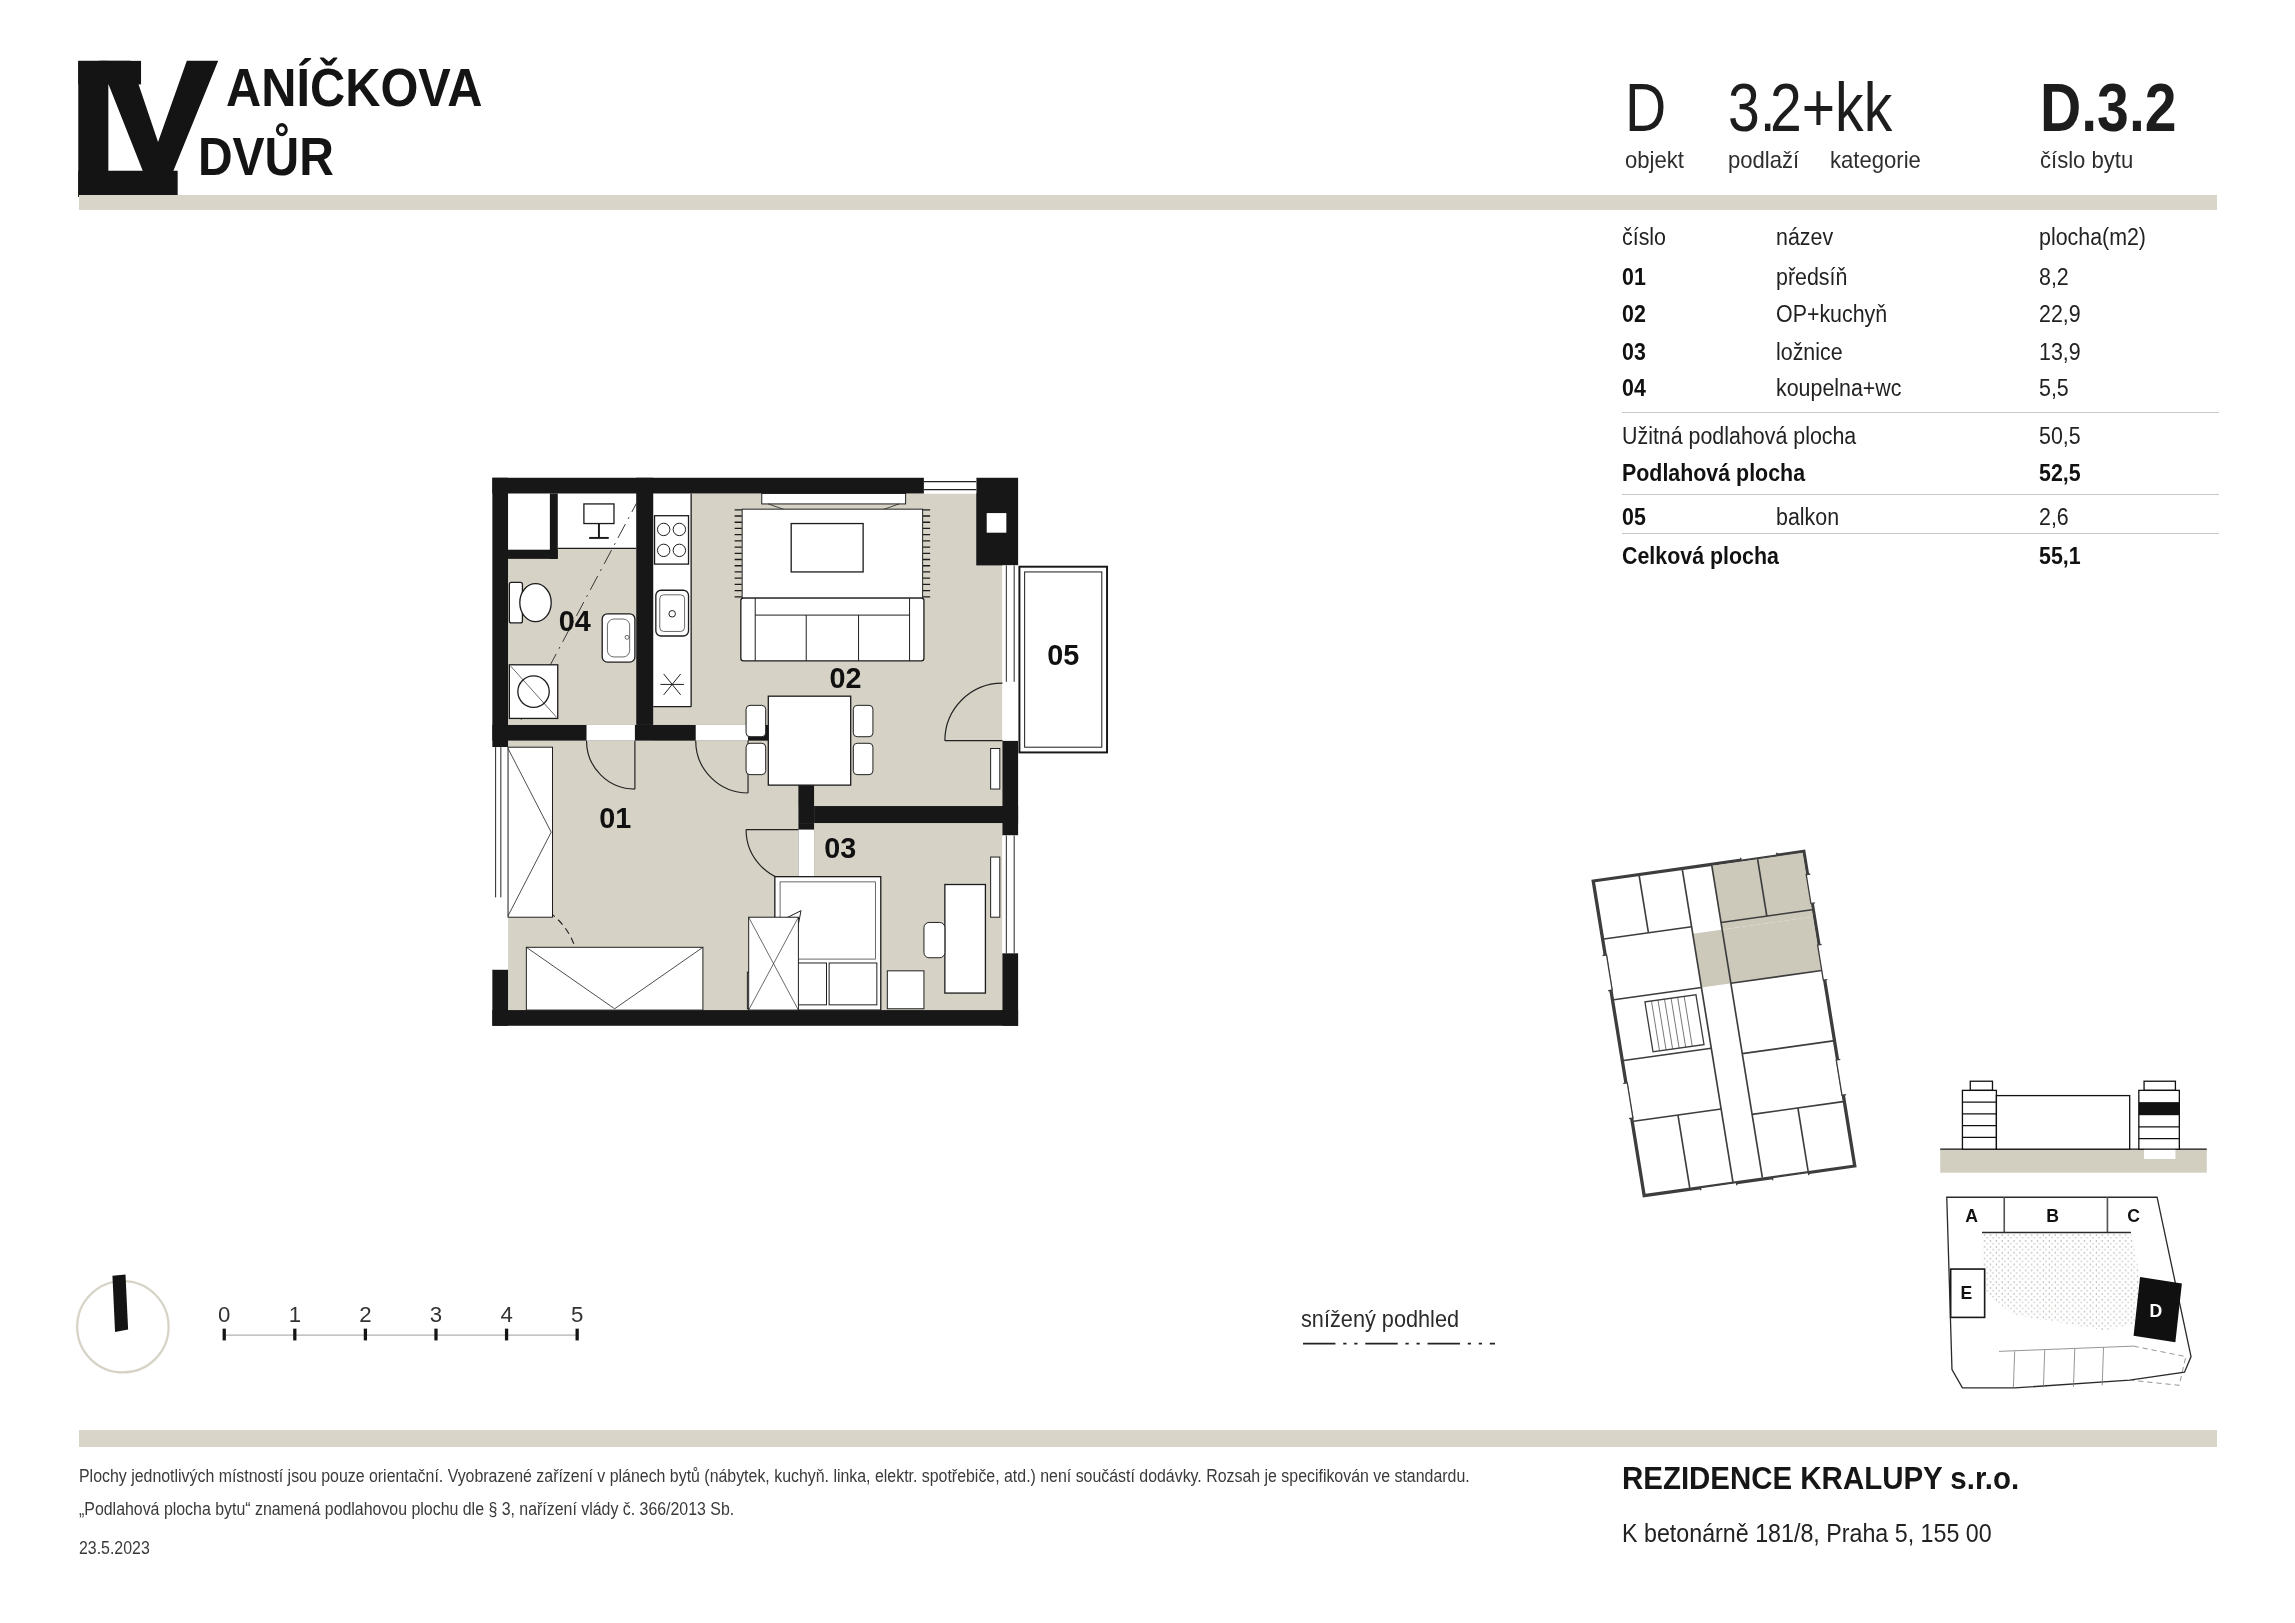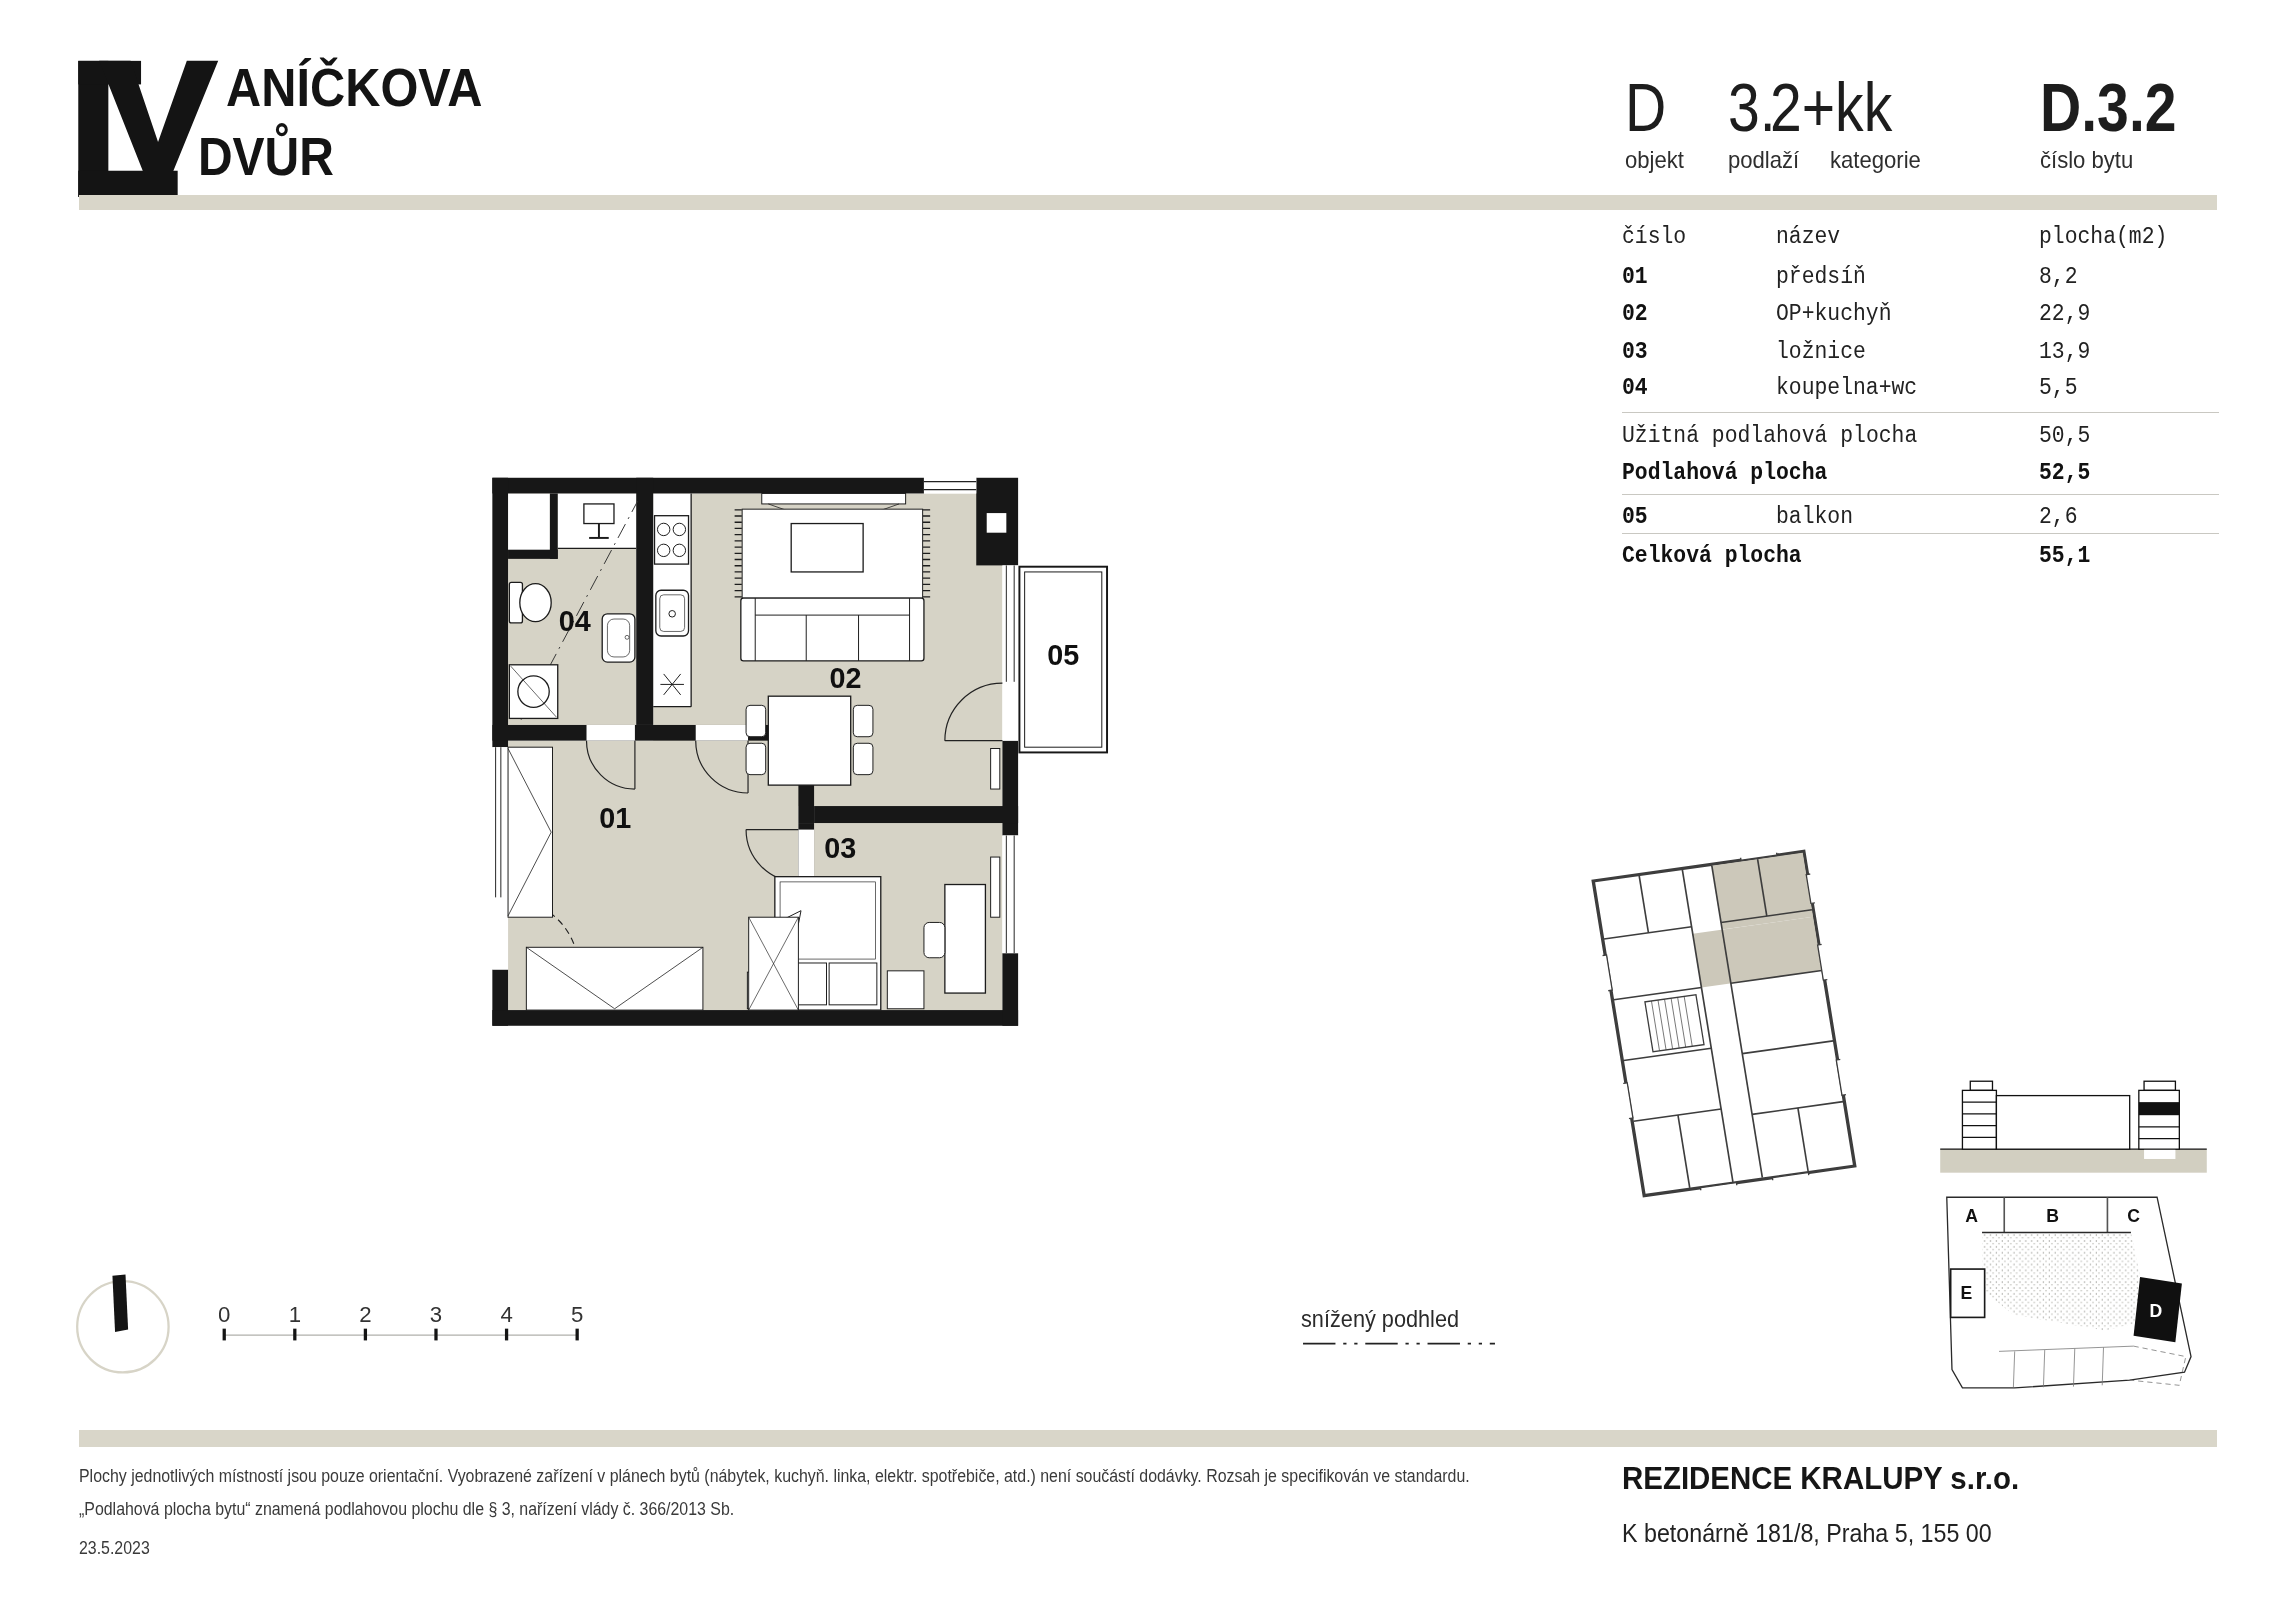--- a/index.html
+++ b/index.html
@@ -61,21 +61,21 @@
   <div class="abs" style="left:1770px; top:73px;">
     <div class="hval">2+kk</div>
   </div>
   <div class="abs hlab" style="left:1830px; top:148px;">kategorie</div>
 
   <div class="abs" style="left:2040px; top:73px;">
     <div class="hval bold">D.3.2</div>
   </div>
   <div class="abs hlab" style="left:2040px; top:148px;">číslo bytu</div>
 
-  <div class="abs" style="left:1622px; top:222px; width:597px; height:357px;font-family:Liberation Mono, monospace;">
+  <div class="abs" style="left:1622px; top:222px; width:597px; height:357px;">
     <div class="tcell" style="left:0px;   top:3.3px;">číslo</div>
     <div class="tcell" style="left:154px; top:3.3px;">název</div>
     <div class="tcell" style="left:417px; top:3.3px;">plocha(m2)</div>
 
     <div class="tcell b" style="left:0px;   top:43px;">01</div>
     <div class="tcell" style="left:154px; top:43px;">předsíň</div>
     <div class="tcell" style="left:417px; top:43px;">8,2</div>
 
     <div class="tcell b" style="left:0px;   top:80px;">02</div>
     <div class="tcell" style="left:154px; top:80px;">OP+kuchyň</div>

